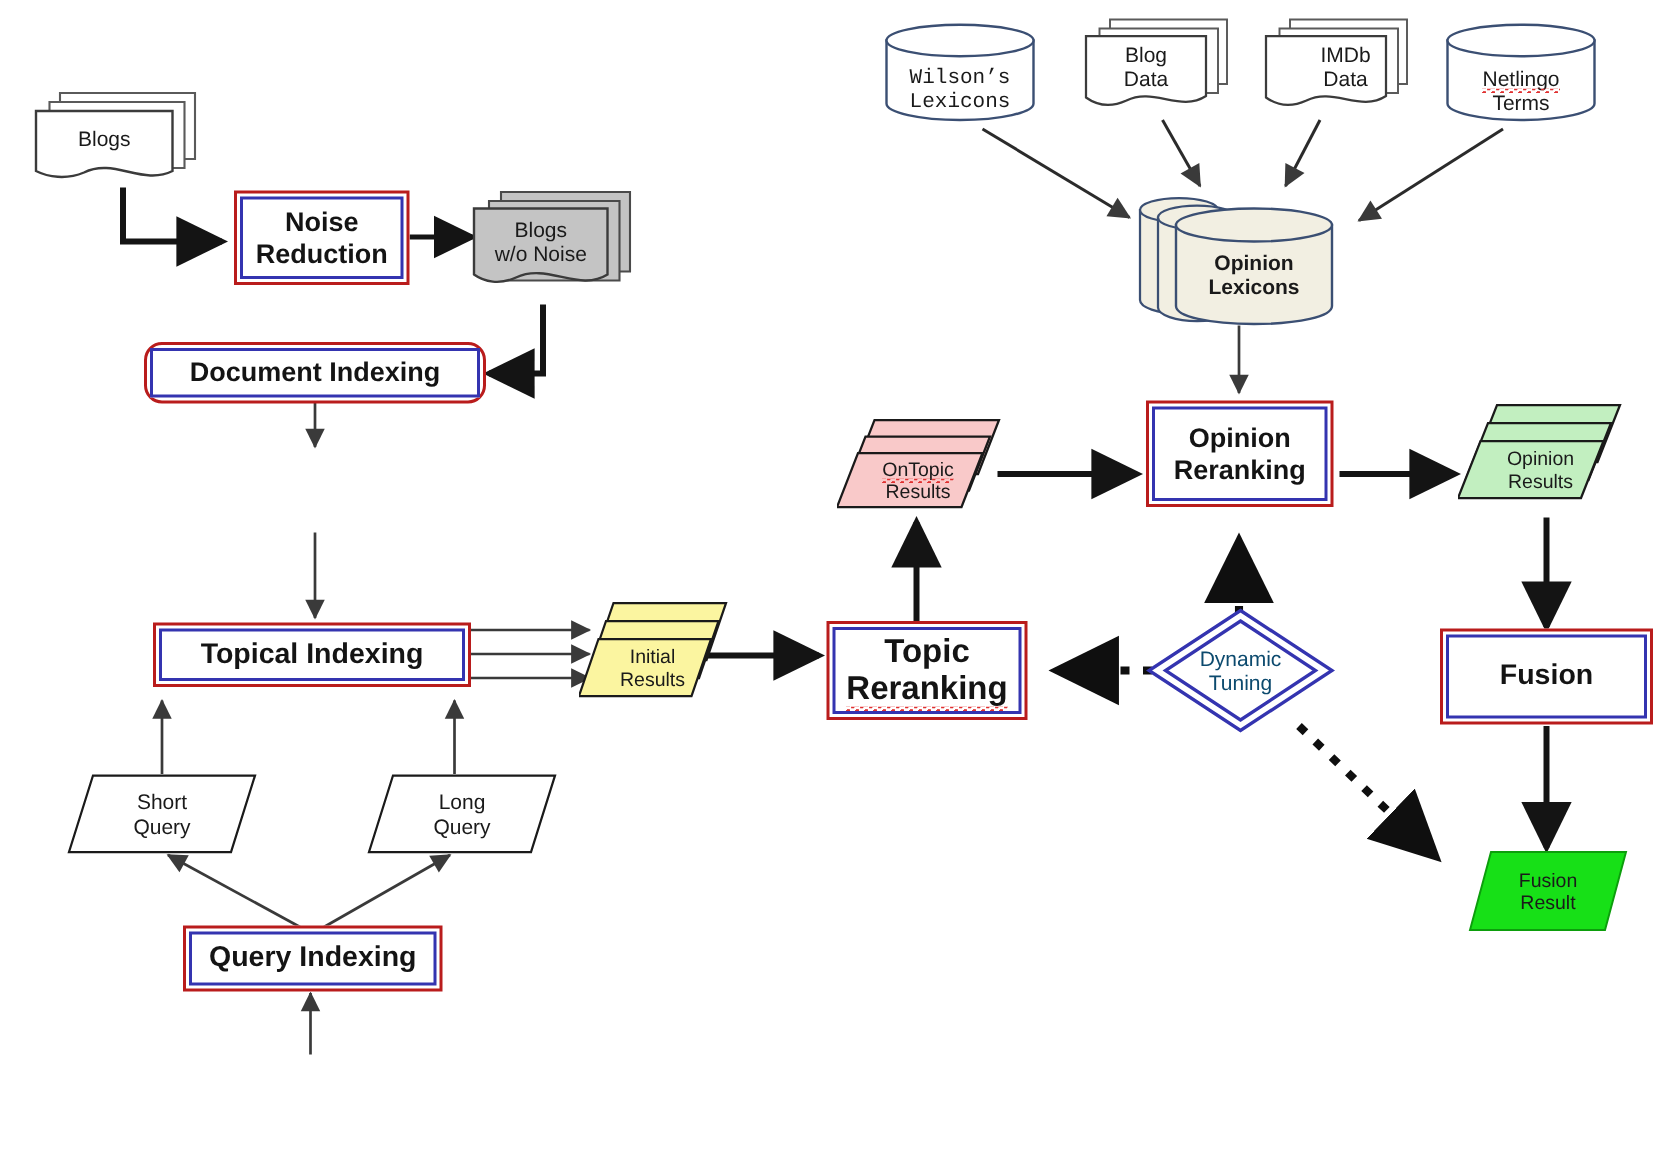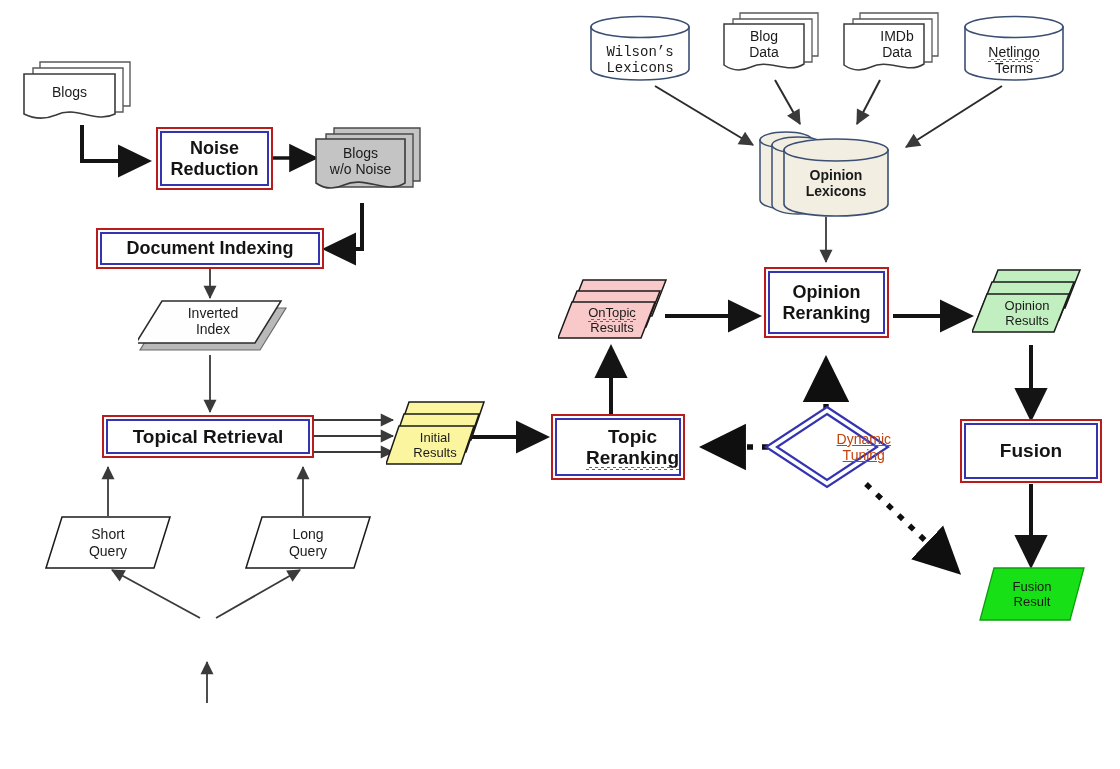--- a/index.html
+++ b/index.html
@@ -51,22 +51,22 @@
   .cyl-lbl{
     position:absolute;left:0;top:0;width:100%;height:100%;
     display:flex;align-items:center;justify-content:center;
     text-align:center;line-height:1.17;color:#1a1a1a;pointer-events:none;
   }
 
   
   .diamond{position:absolute;}
   .diamond-lbl{
     position:absolute;left:0;top:0;width:100%;height:100%;
-    display:flex;align-items:center;justify-content:flex-end;
-    text-align:center;line-height:1.16;color:#c2410c;pointer-events:none;text-decoration:underline;
+    display:flex;align-items:center;justify-content:center;
+    text-align:center;line-height:1.16;color:#0c4a6e;pointer-events:none;
   }
 
   .sp{position:relative;display:inline-block;}
   .sp::after{
     content:"";position:absolute;left:0;right:0;bottom:-2px;height:3px;
     background-image:
       radial-gradient(circle at 1.5px 3px, #e03030 1.2px, transparent 1.4px),
       radial-gradient(circle at 4.5px 0px, #e03030 1.2px, transparent 1.4px);
     background-size:6px 3px;background-repeat:repeat-x;
   }
@@ -195,42 +195,30 @@
       <path d="M6,14 H95 V58 C76,70 55,50 34,60 C23,65 13,63 6,58 Z" fill="#c4c4c4" stroke="#3b3b3b" stroke-width="1.6"></path>
     </svg>
     <div class="doc-lbl" style="left:6px;top:14px;width:89px;height:44px;font-size:14px;">
       <span>
         <span>Blogs</span><br>
         <span>w/o Noise</span>
       </span>
     </div>
   </div>
 
-  <div class="node proc thick" style="left:96px;top:228px;width:228px;height:41px;">
+  <div class="node proc thick" style="left:96px;top:228px;width:228px;height:41px;border-radius:12px;">
     <div class="inner" style="font-size:18px;">
       <span>Document Indexing</span>
     </div>
   </div>
 
-  <div class="para-wrap" style="left:138px;top:298px;width:150px;height:58px;">
-    <svg width="150" height="58" viewBox="0 0 150 58">
-      <path d="M28,10 H148 L122,52 H2 Z" fill="#b9b9b9" stroke="#6b6b6b" stroke-width="1.2"></path>
-      <path d="M24,3 H143 L117,45 H-2 Z" fill="#fefefe" stroke="#2b2b2b" stroke-width="1.5"></path>
-    </svg>
-    <div class="para-lbl" style="width:150px;height:50px;top:-2px;font-size:14px;">
-      <span>
-        <span>Inverted</span><br>
-        <span>Index</span>
-      </span>
-    </div>
-  </div>
 
   <div class="node proc thick" style="left:102px;top:415px;width:212px;height:43px;">
     <div class="inner" style="font-size:19px;">
-      <span>Topical Retrieval</span>
+      <span>Topical Indexing</span>
     </div>
   </div>
 
   <div class="para-wrap" style="left:44px;top:515px;width:128px;height:55px;">
     <svg width="128" height="55" viewBox="0 0 128 55">
       <path d="M18,2 H126 L110,53 H2 Z" fill="#fff" stroke="#1a1a1a" stroke-width="1.5"></path>
     </svg>
     <div class="para-lbl" style="width:128px;height:55px;font-size:14px;">
       <span>
         <span>Short</span><br>
@@ -244,38 +232,43 @@
       <path d="M18,2 H126 L110,53 H2 Z" fill="#fff" stroke="#1a1a1a" stroke-width="1.5"></path>
     </svg>
     <div class="para-lbl" style="width:128px;height:55px;font-size:14px;">
       <span>
         <span>Long</span><br>
         <span>Query</span>
       </span>
     </div>
   </div>
 
+  <div class="node proc thick" style="left:122px;top:617px;width:173px;height:44px;">
+    <div class="inner" style="font-size:19px;">
+      <span>Query Indexing</span>
+    </div>
+  </div>
 
 
   <div class="para-wrap" style="left:386px;top:400px;width:100px;height:78px;">
     <svg width="100" height="78" viewBox="0 0 100 78">
       <path d="M23,2 H98 L85,40 H10 Z" fill="#fbf5a0" stroke="#1a1a1a" stroke-width="1.5"></path>
       <path d="M18,14 H93 L80,52 H5 Z" fill="#fbf5a0" stroke="#1a1a1a" stroke-width="1.5"></path>
       <path d="M13,26 H88 L75,64 H0 Z" fill="#fbf5a0" stroke="#1a1a1a" stroke-width="1.5"></path>
     </svg>
     <div class="para-lbl" style="left:10px;top:24px;width:78px;height:42px;font-size:13px;">
       <span>
         <span>Initial</span><br>
         <span>Results</span>
       </span>
     </div>
   </div>
 
   <div class="node proc thick" style="left:551px;top:414px;width:134px;height:66px;">
-    <div class="inner" style="font-size:19px;justify-content:flex-end;">
+    <div class="inner" style="font-size:22px;">
       <span>
         <span>Topic</span><br>
         <span class="sp">Reranking</span>
       </span>
     </div>
   </div>
 
   <div class="para-wrap" style="left:558px;top:278px;width:110px;height:72px;">
     <svg width="110" height="72" viewBox="0 0 110 72">
       <path d="M25,2 H108 L94,38 H11 Z" fill="#f9c9c9" stroke="#1a1a1a" stroke-width="1.5"></path>

